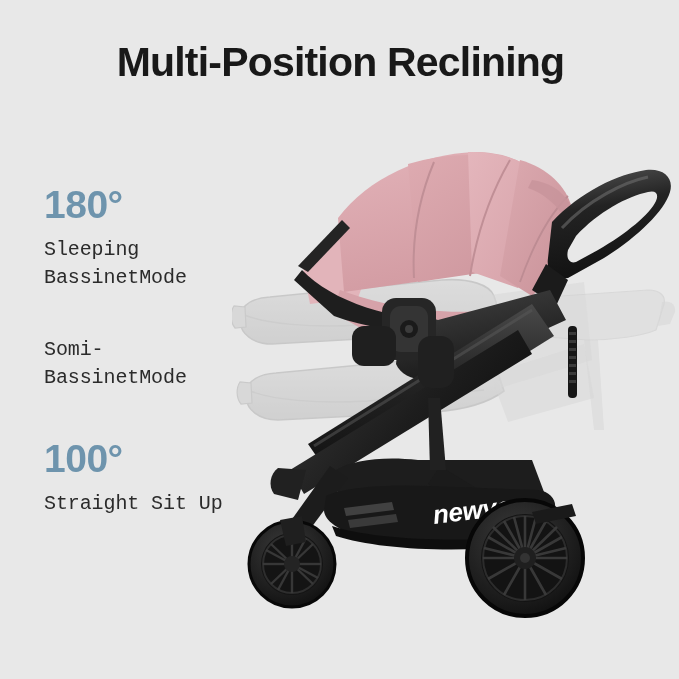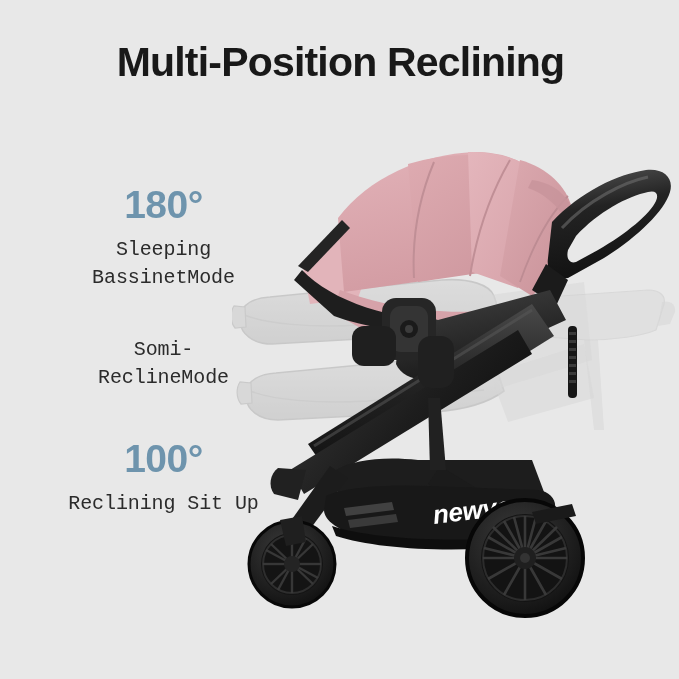--- a/index.html
+++ b/index.html
@@ -34,24 +34,23 @@
     font-weight: 700;
     letter-spacing: -0.8px;
     color: #191919;
     font-family: "Liberation Sans", "DejaVu Sans", sans-serif;
     white-space: nowrap;
   }
 
   
   .feature-list {
     position: absolute;
-    left: 56px;
+    left: 44px;
     top: 182px;
     width: 215px;
-    text-align: center;
   }
   .feature-item {
     margin-bottom: 44px;
   }
   .feature-item:last-child { margin-bottom: 14px; }
 
   .feature-angle {
     font-size: 39px;
     line-height: 46px;
     font-weight: 700;
@@ -101,26 +100,26 @@
   <div class="feature-list">
 
     <div class="feature-item">
       <div class="feature-angle">180°</div>
       <div class="feature-label">Sleeping
 BassinetMode</div>
     </div>
 
     <div class="feature-item">
       <div class="feature-label">Somi-
-ReclineMode</div>
+BassinetMode</div>
     </div>
 
     <div class="feature-item">
       <div class="feature-angle">100°</div>
-      <div class="feature-label">Reclining Sit Up</div>
+      <div class="feature-label">Straight Sit Up</div>
     </div>
 
   </div>
 
   <div class="product-stage">
     <svg viewBox="0 0 447 520" xmlns="http://www.w3.org/2000/svg">
       <defs>
         <linearGradient id="gCanopyA" x1="0" y1="0" x2="0.35" y2="1">
           <stop offset="0%" stop-color="#e2b2b8"></stop>
           <stop offset="100%" stop-color="#d29ba2"></stop>

